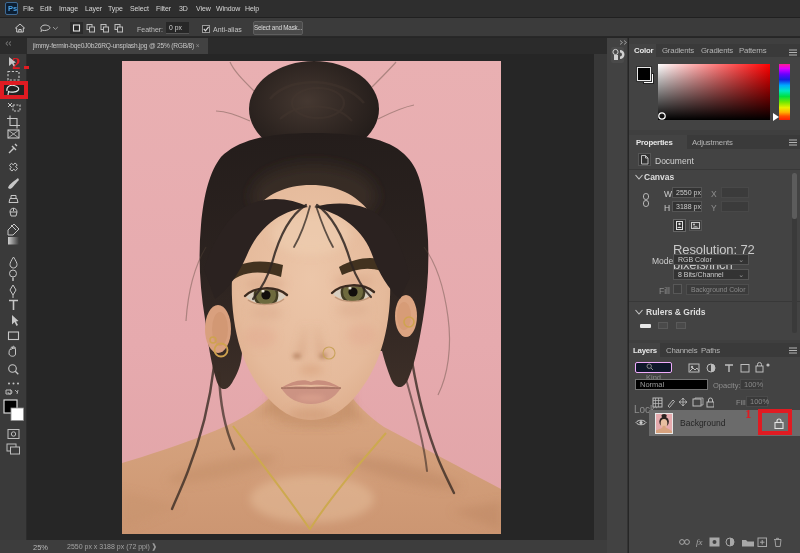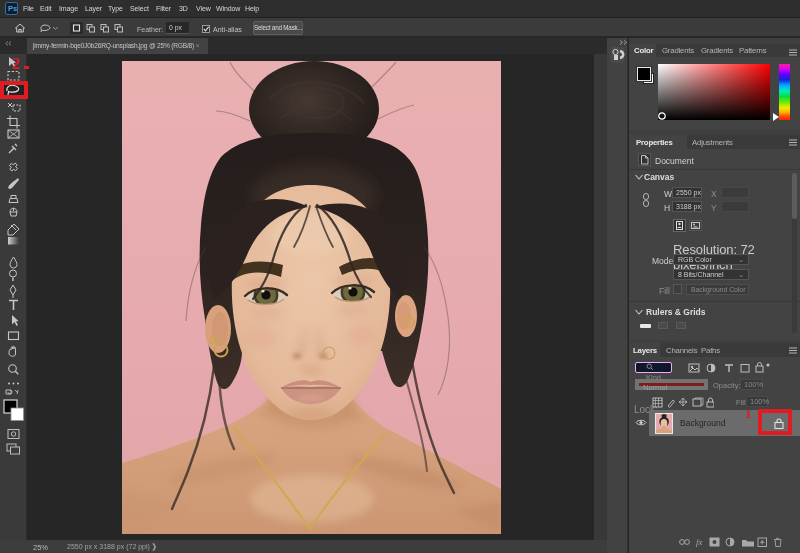--- a/index.html
+++ b/index.html
@@ -444,21 +444,21 @@
         <circle cx="23" cy="6" r="4"></circle>
           <path d="M23,2 a4,4 0 0 1 0,8 Z" fill="#bdbdbd" stroke="none"></path>
         <path d="M37,3 h8 M41,3 v7" stroke-width="1.4"></path>
         <rect x="53" y="2.5" width="8" height="7.5"></rect>
         <rect x="68" y="4" width="7" height="6"></rect>
           <path d="M69.5,4 v-1.5 a2,2 0 0 1 4,0 V4"></path>
       </g>
       <circle cx="80" cy="3" r="1.6" fill="#bdbdbd"></circle>
     </svg>
 
-    <div class="abs" style="left:6px;top:341px;width:73px;height:11px;background:#7f1d1d;border:4px solid #737373;color:#9a9a9a;font-size:7.5px;line-height:10px;padding-left:4px">Normal</div>
+    <div class="abs" style="left:6px;top:341px;width:73px;height:11px;background:#000000;border:1px solid #737373;color:#9a9a9a;font-size:7.5px;line-height:10px;padding-left:4px">Normal</div>
     <span class="abs" style="left:84px;top:343px;font-size:7.5px;color:#8f8f8f">Opacity:</span>
     <div class="abs" style="left:111px;top:341px;width:23px;height:11px;background:#3a3a3a;border:1px solid #4a4a4a;color:#8a8a8a;font-size:7.5px;line-height:10px;padding-left:3px">100%</div>
 
     <span class="abs" style="left:5px;top:366px;font-size:10px;color:#8f8f8f">Lock:</span>
     <svg class="abs" style="left:23px;top:359px" width="62" height="11" viewBox="0 0 62 11">
       <g stroke="#bdbdbd" fill="none" stroke-width="1">
         <rect x="1" y="1" width="9" height="9"></rect>
           <path d="M1,3.5 h9 M1,6.5 h9 M3.5,1 v9 M6.5,1 v9" stroke-width="0.7"></path>
         <path d="M16,9 l5,-6 l1.5,1.5 l-5,6 Z" stroke-width="0.9"></path>
         <path d="M31,1 v8 M27,5 h8 M31,1 l-1.5,2 M31,1 l1.5,2 M31,9 l-1.5,-2 M31,9 l1.5,-2 M27,5 l2,-1.5 M27,5 l2,1.5 M35,5 l-2,-1.5 M35,5 l-2,1.5" stroke-width="0.8"></path>

